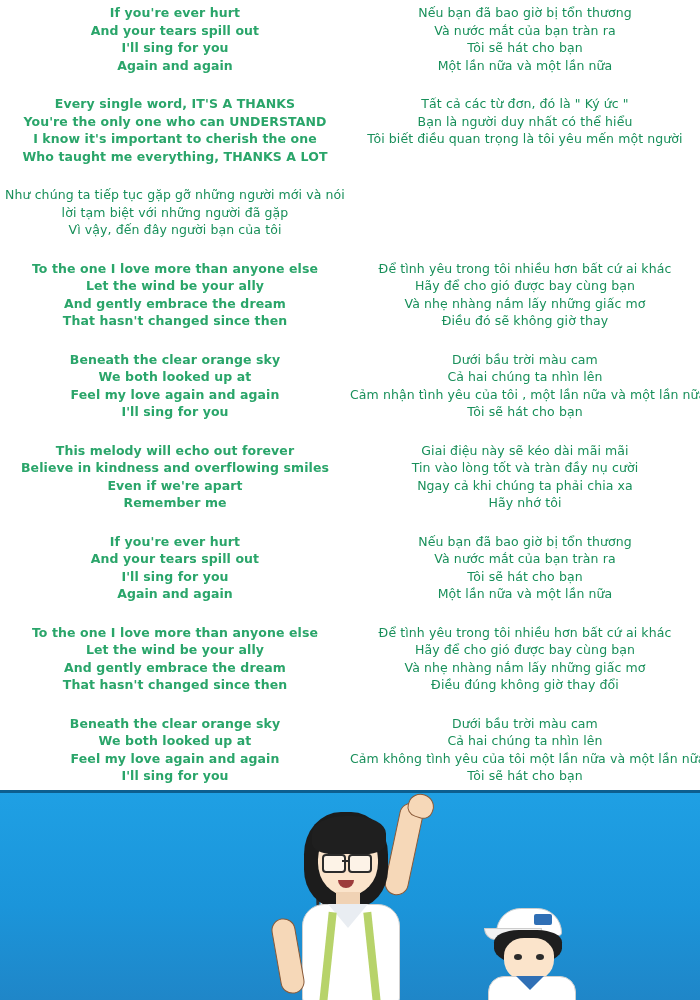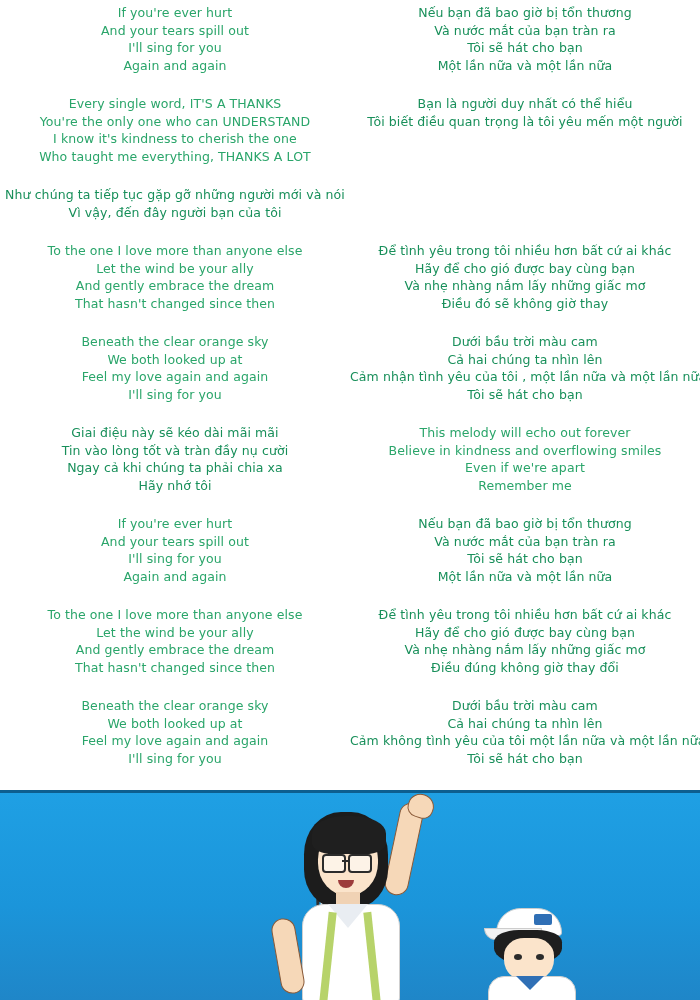--- a/index.html
+++ b/index.html
@@ -38,20 +38,21 @@
   }
   .line {
     text-align: center;
     font-size: 12.5px;
     line-height: 17.5px;
     white-space: nowrap;
     letter-spacing: 0.1px;
   }
   .col-en .line {
     color: #2aa56a;
+    font-weight: bold;
   }
   .col-vi .line {
     color: #188f5a;
   }
   .col-vi {
     font-size: 12.5px;
   }
   .image-area {
     position: relative;
     width: 700px;
@@ -290,32 +291,34 @@
         <div class="line">Và nước mắt của bạn tràn ra</div>
         <div class="line">Tôi sẽ hát cho bạn</div>
         <div class="line">Một lần nữa và một lần nữa</div>
       </div>
     </div>
 
     <div class="stanza">
       <div class="col col-en">
         <div class="line">Every single word, IT'S A THANKS</div>
         <div class="line">You're the only one who can UNDERSTAND</div>
-        <div class="line">I know it's kindness to cherish the one</div>
+        <div class="line">I know it's important to cherish the one</div>
         <div class="line">Who taught me everything, THANKS A LOT</div>
       </div>
       <div class="col col-vi">
+        <div class="line">Tất cả các từ đơn, đó là " Ký ức "</div>
         <div class="line">Bạn là người duy nhất có thể hiểu</div>
         <div class="line">Tôi biết điều quan trọng là tôi yêu mến một người</div>
       </div>
     </div>
 
     <div class="stanza">
       <div class="col col-vi">
         <div class="line">Như chúng ta tiếp tục gặp gỡ những người mới và nói</div>
+        <div class="line">lời tạm biệt với những người đã gặp</div>
         <div class="line">Vì vậy, đến đây người bạn của tôi</div>
       </div>
     </div>
 
     <div class="stanza">
       <div class="col col-en">
         <div class="line">To the one I love more than anyone else</div>
         <div class="line">Let the wind be your ally</div>
         <div class="line">And gently embrace the dream</div>
         <div class="line">That hasn't changed since then</div>
@@ -337,31 +340,31 @@
       </div>
       <div class="col col-vi">
         <div class="line">Dưới bầu trời màu cam</div>
         <div class="line">Cả hai chúng ta nhìn lên</div>
         <div class="line">Cảm nhận tình yêu của tôi , một lần nữa và một lần nữa</div>
         <div class="line">Tôi sẽ hát cho bạn</div>
       </div>
     </div>
 
     <div class="stanza">
+      <div class="col col-en">
+        <div class="line">This melody will echo out forever</div>
+        <div class="line">Believe in kindness and overflowing smiles</div>
+        <div class="line">Even if we're apart</div>
+        <div class="line">Remember me</div>
+      </div>
       <div class="col col-vi">
         <div class="line">Giai điệu này sẽ kéo dài mãi mãi</div>
         <div class="line">Tin vào lòng tốt và tràn đầy nụ cười</div>
         <div class="line">Ngay cả khi chúng ta phải chia xa</div>
         <div class="line">Hãy nhớ tôi</div>
-      </div>
-      <div class="col col-en">
-        <div class="line">This melody will echo out forever</div>
-        <div class="line">Believe in kindness and overflowing smiles</div>
-        <div class="line">Even if we're apart</div>
-        <div class="line">Remember me</div>
       </div>
     </div>
 
     <div class="stanza">
       <div class="col col-en">
         <div class="line">If you're ever hurt</div>
         <div class="line">And your tears spill out</div>
         <div class="line">I'll sing for you</div>
         <div class="line">Again and again</div>
       </div>

